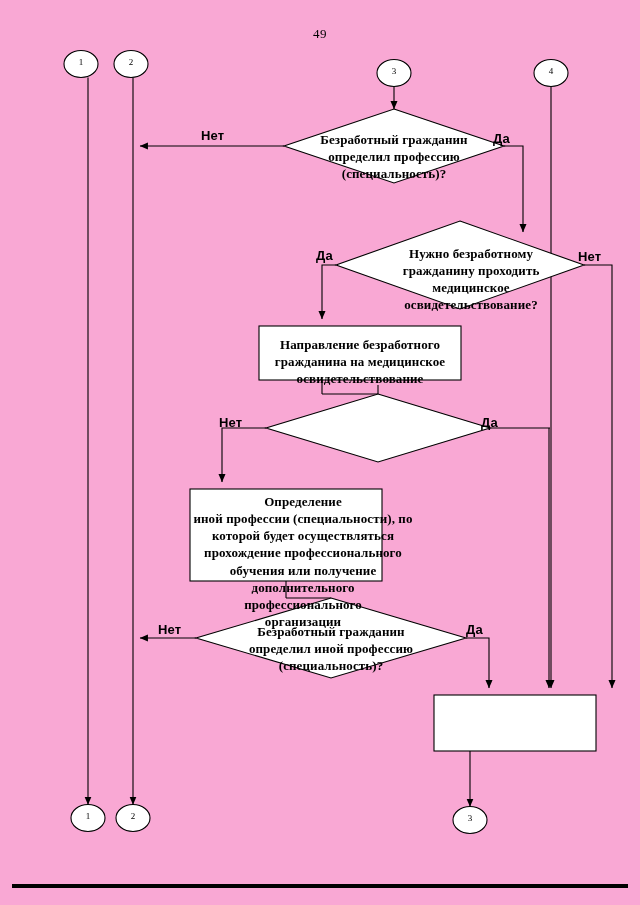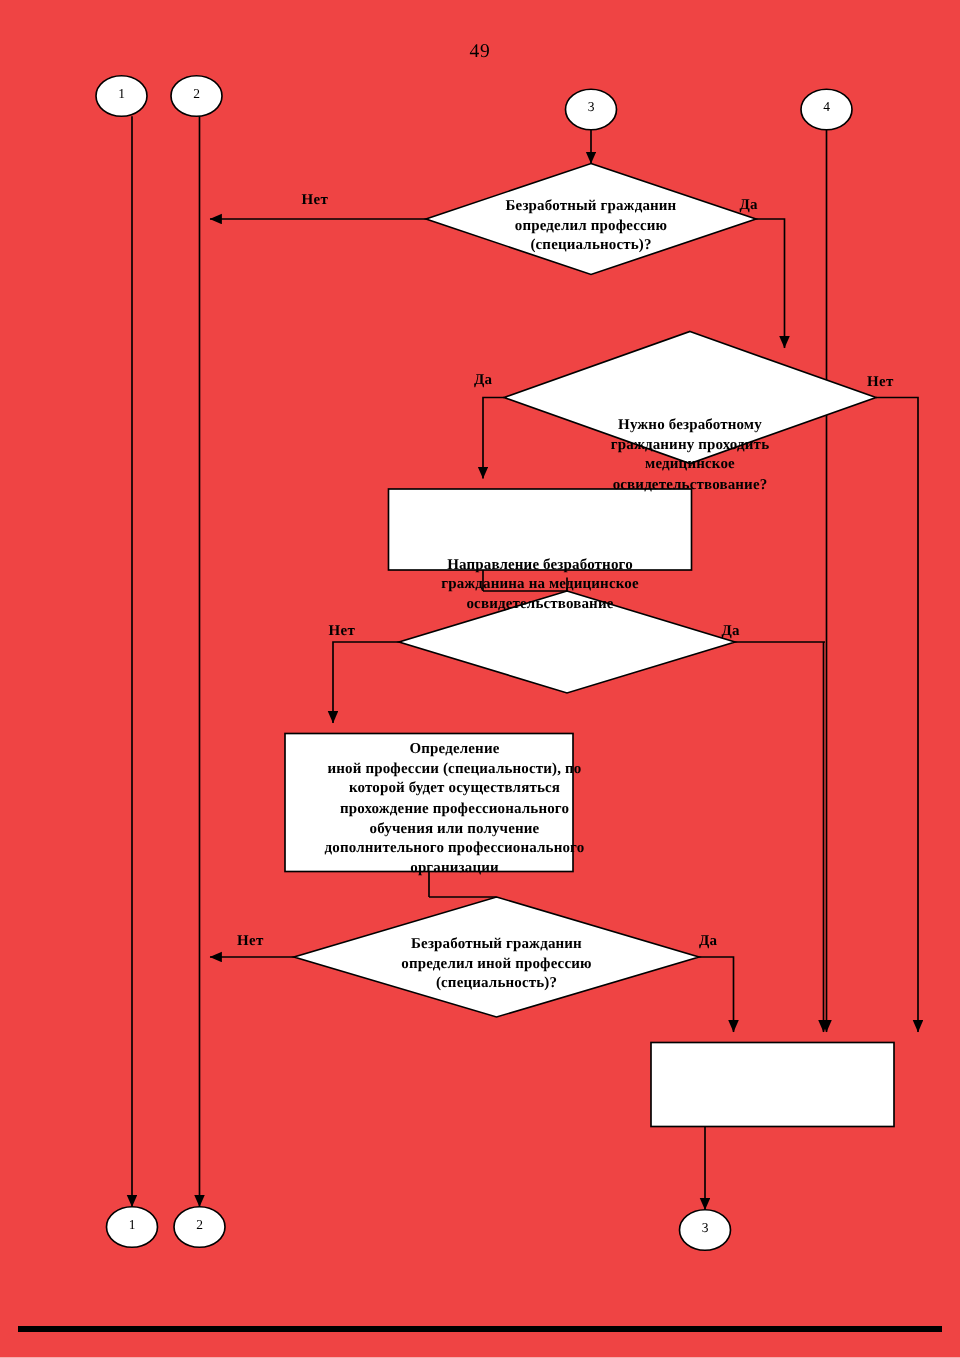--- a/index.html
+++ b/index.html
@@ -9,21 +9,21 @@
     background: #ffffff;
   }
   body {
     font-family: "Liberation Serif", "DejaVu Serif", serif;
     color: #000000;
   }
   #page {
     position: relative;
     width: 640px;
     height: 905px;
-    background: #ef4444;
+    background: #f9a8d4;
     overflow: hidden;
   }
   #page-number {
     position: absolute;
     top: 26px;
     left: 0;
     width: 640px;
     text-align: center;
     font-size: 13px;
     letter-spacing: 0.5px;
@@ -33,44 +33,44 @@
     position: absolute;
     top: 0;
     left: 0;
     width: 640px;
     height: 905px;
   }
   
   .node-text {
     position: absolute;
     text-align: center;
-    font-size: 10px;
+    font-size: 13px;
     line-height: 1.32;
     font-weight: bold;
     letter-spacing: 0.1px;
     pointer-events: none;
   }
   .diamond-text {
     font-weight: bold;
   }
   .box-text {
     font-weight: bold;
   }
   .conn-text {
     position: absolute;
     text-align: center;
     font-size: 9px;
     font-weight: normal;
     font-family: "Liberation Serif", "DejaVu Serif", serif;
   }
   .edge-label {
     position: absolute;
-    font-size: 10px;
-    font-weight: bold;
-    font-family: Liberation Serif, serif;
+    font-size: 13px;
+    font-weight: bold;
+    font-family: Liberation Sans, sans-serif;
     letter-spacing: 0.2px;
     white-space: nowrap;
   }
   #footer-rule {
     position: absolute;
     left: 12px;
     top: 884px;
     width: 616px;
     height: 4px;
     background: #000000;
@@ -156,35 +156,35 @@
 
     </g>
   </svg>
 
   <div class="node-text diamond-text" style="left:304px; top:131px; width:180px;">
     <div>Безработный гражданин</div>
     <div>определил профессию</div>
     <div>(специальность)?</div>
   </div>
 
-  <div class="node-text diamond-text" style="left:372px; top:245px; width:176px;margin-top:32px;">
+  <div class="node-text diamond-text" style="left:383px; top:245px; width:176px;">
     <div>Нужно безработному</div>
     <div>гражданину проходить</div>
     <div>медицинское</div>
     <div>освидетельствование?</div>
   </div>
 
 
   <div class="node-text diamond-text" style="left:236px; top:623px; width:190px;">
     <div>Безработный гражданин</div>
     <div>определил иной профессию</div>
     <div>(специальность)?</div>
   </div>
 
-  <div class="node-text box-text" style="left:261px; top:336px; width:198px;margin-top:34px;">
+  <div class="node-text box-text" style="left:261px; top:336px; width:198px;">
     <div>Направление безработного</div>
     <div>гражданина на медицинское</div>
     <div>освидетельствование</div>
   </div>
 
   <div class="node-text box-text" style="left:191px; top:493px; width:224px;">
     <div>Определение</div>
     <div>иной профессии (специальности), по</div>
     <div>которой будет осуществляться</div>
     <div>прохождение профессионального</div>

